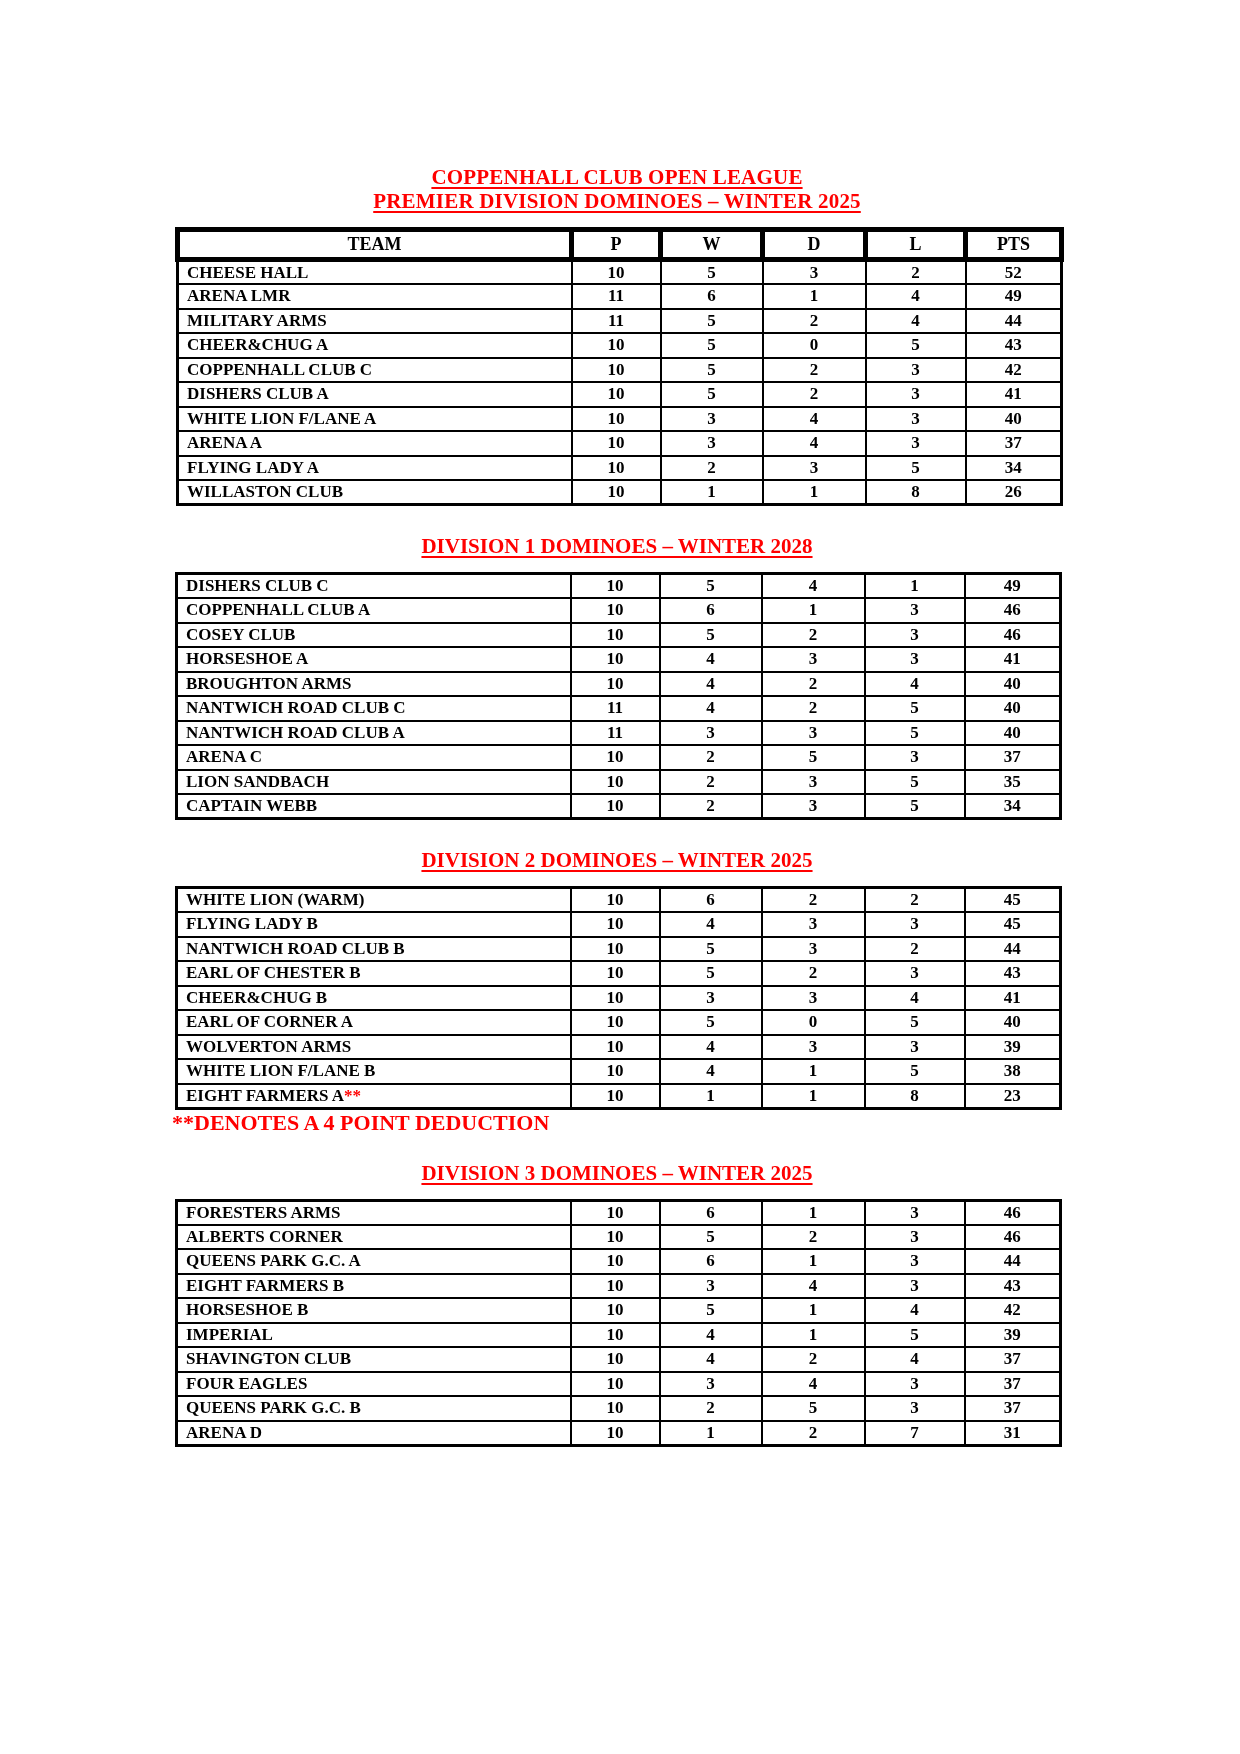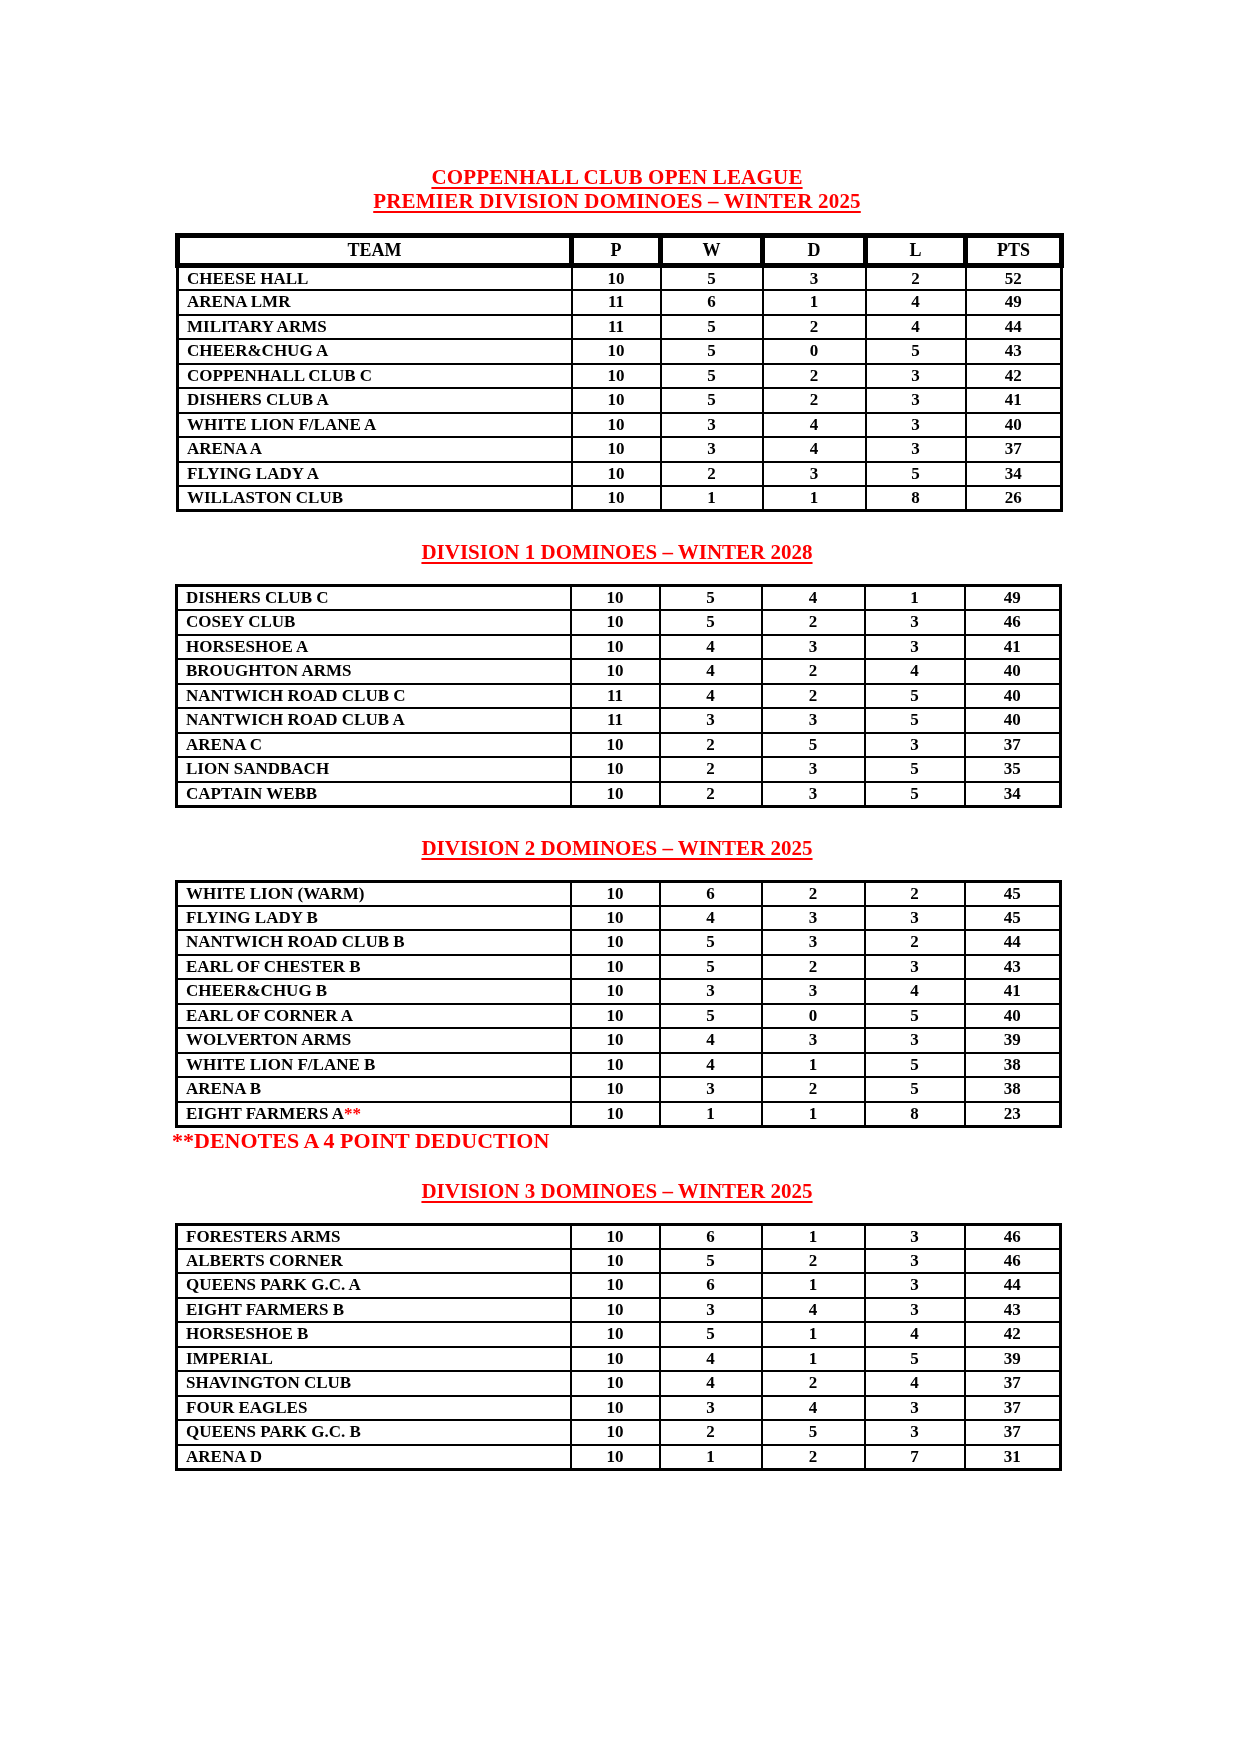--- a/index.html
+++ b/index.html
@@ -36,21 +36,21 @@
     line-height: 24px;
     text-decoration: underline;
     text-decoration-thickness: 2px;
     text-underline-offset: 3px;
     white-space: nowrap;
   }
   table.league {
     width: 884px;
     border-collapse: collapse;
     table-layout: fixed;
-    margin-top: 20px;
+    margin-top: 14px;
     border: 3px solid #000000;
   }
   table.league col.c-team { width: 394px; }
   table.league col.c-p    { width: 89px; }
   table.league col.c-w    { width: 102px; }
   table.league col.c-d    { width: 103px; }
   table.league col.c-l    { width: 100px; }
   table.league col.c-pts  { width: 96px; }
   table.league th {
     border: 5px solid #000000;
@@ -206,20 +206,28 @@
       <tbody>
           <tr>
             <td class="team-cell">DISHERS CLUB C</td>
             <td class="stat-cell">10</td>
             <td class="stat-cell">5</td>
             <td class="stat-cell">4</td>
             <td class="stat-cell">1</td>
             <td class="stat-cell">49</td>
           </tr>
           <tr>
+            <td class="team-cell">COPPENHALL CLUB A</td>
+            <td class="stat-cell">10</td>
+            <td class="stat-cell">6</td>
+            <td class="stat-cell">1</td>
+            <td class="stat-cell">3</td>
+            <td class="stat-cell">46</td>
+          </tr>
+          <tr>
             <td class="team-cell">COSEY CLUB</td>
             <td class="stat-cell">10</td>
             <td class="stat-cell">5</td>
             <td class="stat-cell">2</td>
             <td class="stat-cell">3</td>
             <td class="stat-cell">46</td>
           </tr>
           <tr>
             <td class="team-cell">HORSESHOE A</td>
             <td class="stat-cell">10</td>
@@ -350,28 +358,20 @@
           </tr>
           <tr>
             <td class="team-cell">WHITE LION F/LANE B</td>
             <td class="stat-cell">10</td>
             <td class="stat-cell">4</td>
             <td class="stat-cell">1</td>
             <td class="stat-cell">5</td>
             <td class="stat-cell">38</td>
           </tr>
           <tr>
-            <td class="team-cell">ARENA B</td>
-            <td class="stat-cell">10</td>
-            <td class="stat-cell">3</td>
-            <td class="stat-cell">2</td>
-            <td class="stat-cell">5</td>
-            <td class="stat-cell">38</td>
-          </tr>
-          <tr>
             <td class="team-cell"><span>EIGHT FARMERS A</span><span class="red-marker">**</span></td>
             <td class="stat-cell">10</td>
             <td class="stat-cell">1</td>
             <td class="stat-cell">1</td>
             <td class="stat-cell">8</td>
             <td class="stat-cell">23</td>
           </tr>
         </tbody>
     </table>
     <div class="footnote">**DENOTES A 4 POINT DEDUCTION</div>

